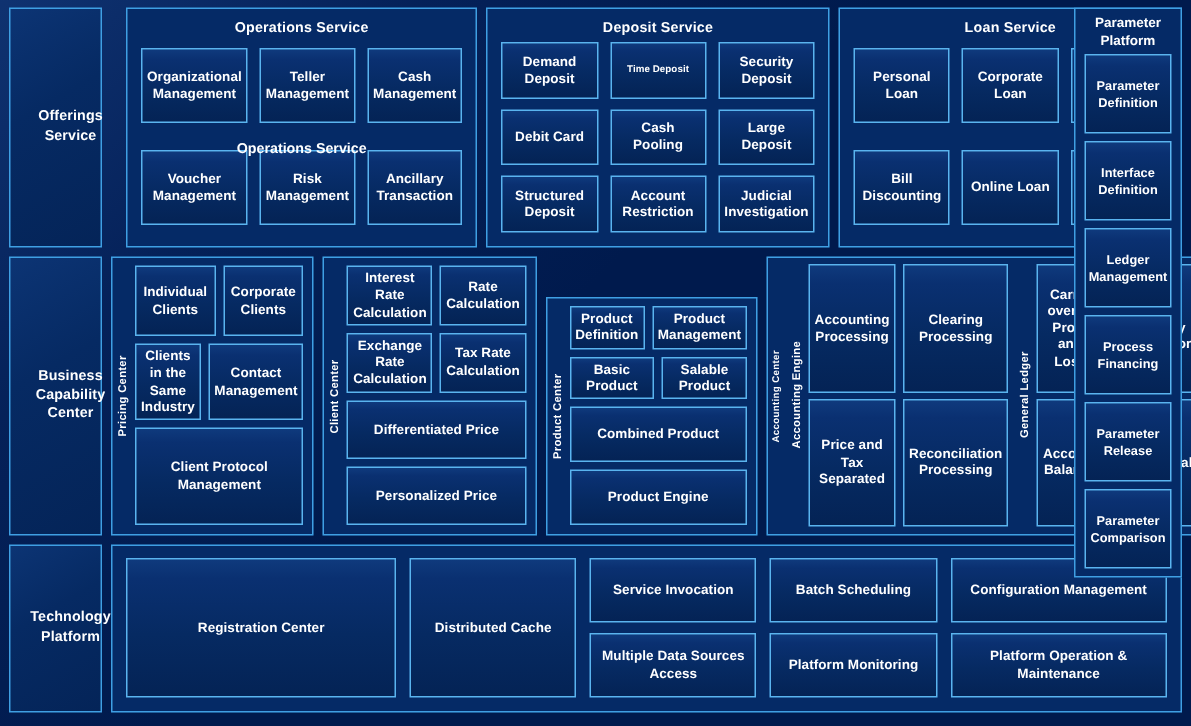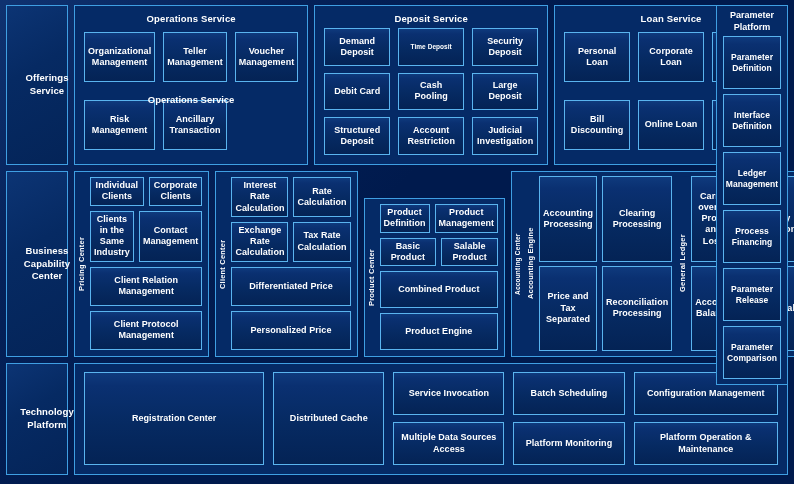--- a/index.html
+++ b/index.html
@@ -59,21 +59,21 @@
     box-sizing:border-box;
     display:flex;align-items:center;justify-content:center;
     text-align:center;
     font-size:9px;font-weight:bold;line-height:1.25;
     padding:2px 3px;
     letter-spacing:.05px;
   }
   .box.sm{font-size:6.5px;}
 
   
-  .svc-wrap{flex:1;display:flex;gap:6px;}
+  .svc-wrap{flex:1;display:flex;gap:6px;margin-left:10px;}
   .svc{flex:1;display:flex;flex-direction:column;}
   .svc-grid{
     flex:1;display:grid;grid-template-columns:repeat(3,1fr);
     gap:7px 8px;padding:4px 9px 9px 9px;box-sizing:border-box;
   }
   .svc-grid.two-row{grid-template-rows:1fr 1fr;gap:18px 8px;padding:8px 9px 14px 9px;}
   .dup-title{
     position:absolute;left:0;right:0;text-align:center;
     font-size:9.5px;font-weight:bold;pointer-events:none;
   }
@@ -143,20 +143,21 @@
     </div>
 
     <div class="svc-wrap">
 
       <div class="panel svc">
         <div class="panel-title">Operations Service</div>
         <div class="dup-title" style="top:88px">Operations Service</div>
         <div class="svc-grid two-row">
           <div class="box">Organizational Management</div>
           <div class="box">Teller Management</div>
+          <div class="box">Cash Management</div>
           <div class="box">Voucher Management</div>
           <div class="box">Risk Management</div>
           <div class="box">Ancillary Transaction</div>
         </div>
       </div>
 
       <div class="panel svc">
         <div class="panel-title">Deposit Service</div>
         <div class="svc-grid">
           <div class="box">Demand Deposit</div>
@@ -198,21 +199,20 @@
         <div class="vlabel">Pricing Center</div>
         <div class="center-body">
           <div class="pair">
             <div class="box">Individual Clients</div>
             <div class="box">Corporate Clients</div>
           </div>
           <div class="pair">
             <div class="box">Clients in the Same Industry</div>
             <div class="box">Contact Management</div>
           </div>
-          <div class="box full">Client Relation Management</div>
           <div class="box full">Client Protocol Management</div>
         </div>
       </div>
 
       <div class="center c-rate">
         <div class="vlabel">Client Center</div>
         <div class="center-body">
           <div class="pair">
             <div class="box">Interest Rate Calculation</div>
             <div class="box">Rate Calculation</div>

